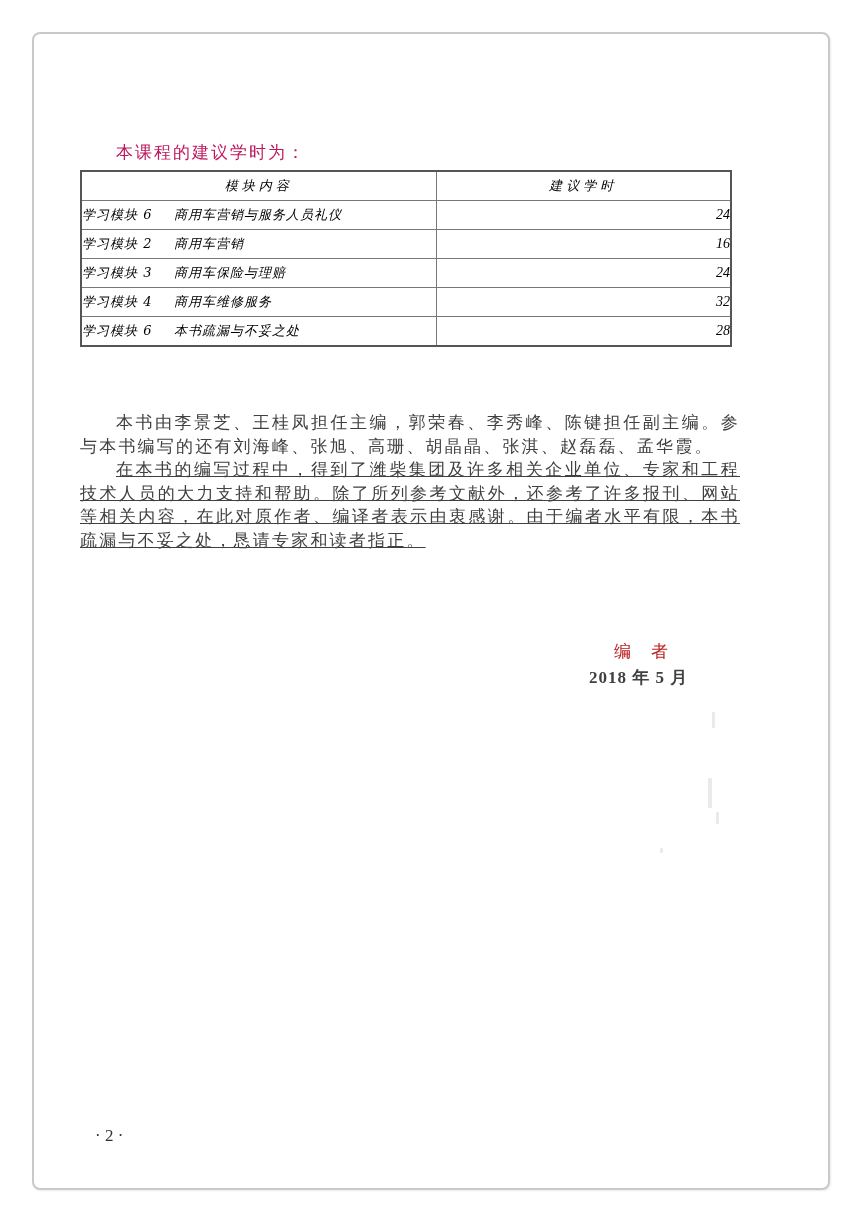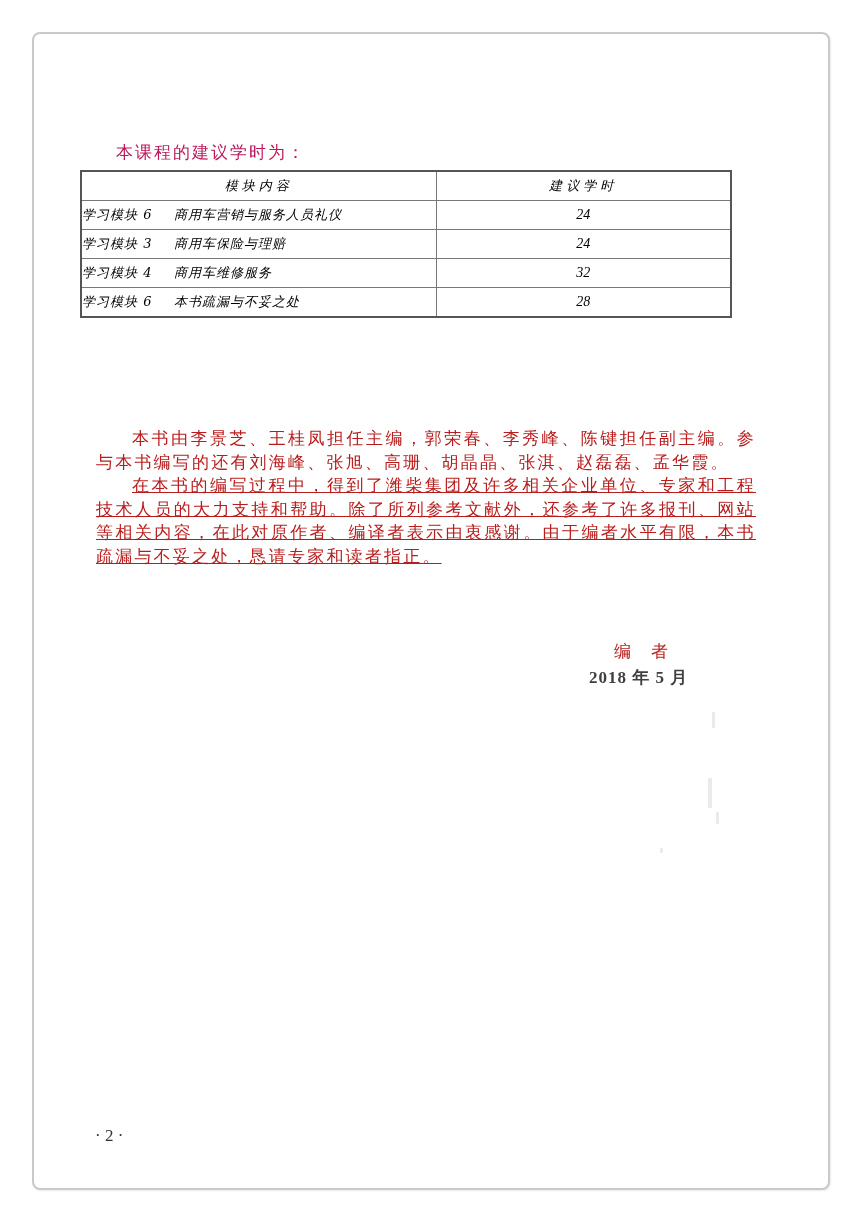--- a/index.html
+++ b/index.html
@@ -61,34 +61,34 @@
     td.module-cell {
       text-align: left;
       padding-left: 22px;
       letter-spacing: 1px;
     }
     td.module-cell .mod-no {
       display: inline-block;
       width: 92px;
     }
     td.hours-cell {
-      text-align: center;
+      text-align: right;
       font-family: "Liberation Serif", serif;
       font-size: 14px;
     }
     .para {
       position: absolute;
       left: 80px;
       width: 660px;
       font-size: 17px;
       line-height: 23.5px;
       letter-spacing: 2.2px;
       text-indent: 36px;
-      color: #b91c1c;
-      margin: 16px;
+      color: #404040;
+      margin: 0;
       text-align: justify;
     }
     .para-1 { top: 411px; }
     .para-2 { top: 458px; text-decoration: underline; }
     .signature-role {
       position: absolute;
       left: 614px;
       top: 640px;
       font-size: 17px;
       letter-spacing: 20px;
@@ -136,20 +136,26 @@
   </thead>
   <tbody>
     <tr>
       <td class="module-cell">
         <span class="mod-no">学习模块 6</span><span>商用车营销与服务人员礼仪</span>
       </td>
       <td class="hours-cell">24</td>
     </tr>
     <tr>
       <td class="module-cell">
+        <span class="mod-no">学习模块 2</span><span>商用车营销</span>
+      </td>
+      <td class="hours-cell">16</td>
+    </tr>
+    <tr>
+      <td class="module-cell">
         <span class="mod-no">学习模块 3</span><span>商用车保险与理赔</span>
       </td>
       <td class="hours-cell">24</td>
     </tr>
     <tr>
       <td class="module-cell">
         <span class="mod-no">学习模块 4</span><span>商用车维修服务</span>
       </td>
       <td class="hours-cell">32</td>
     </tr>

